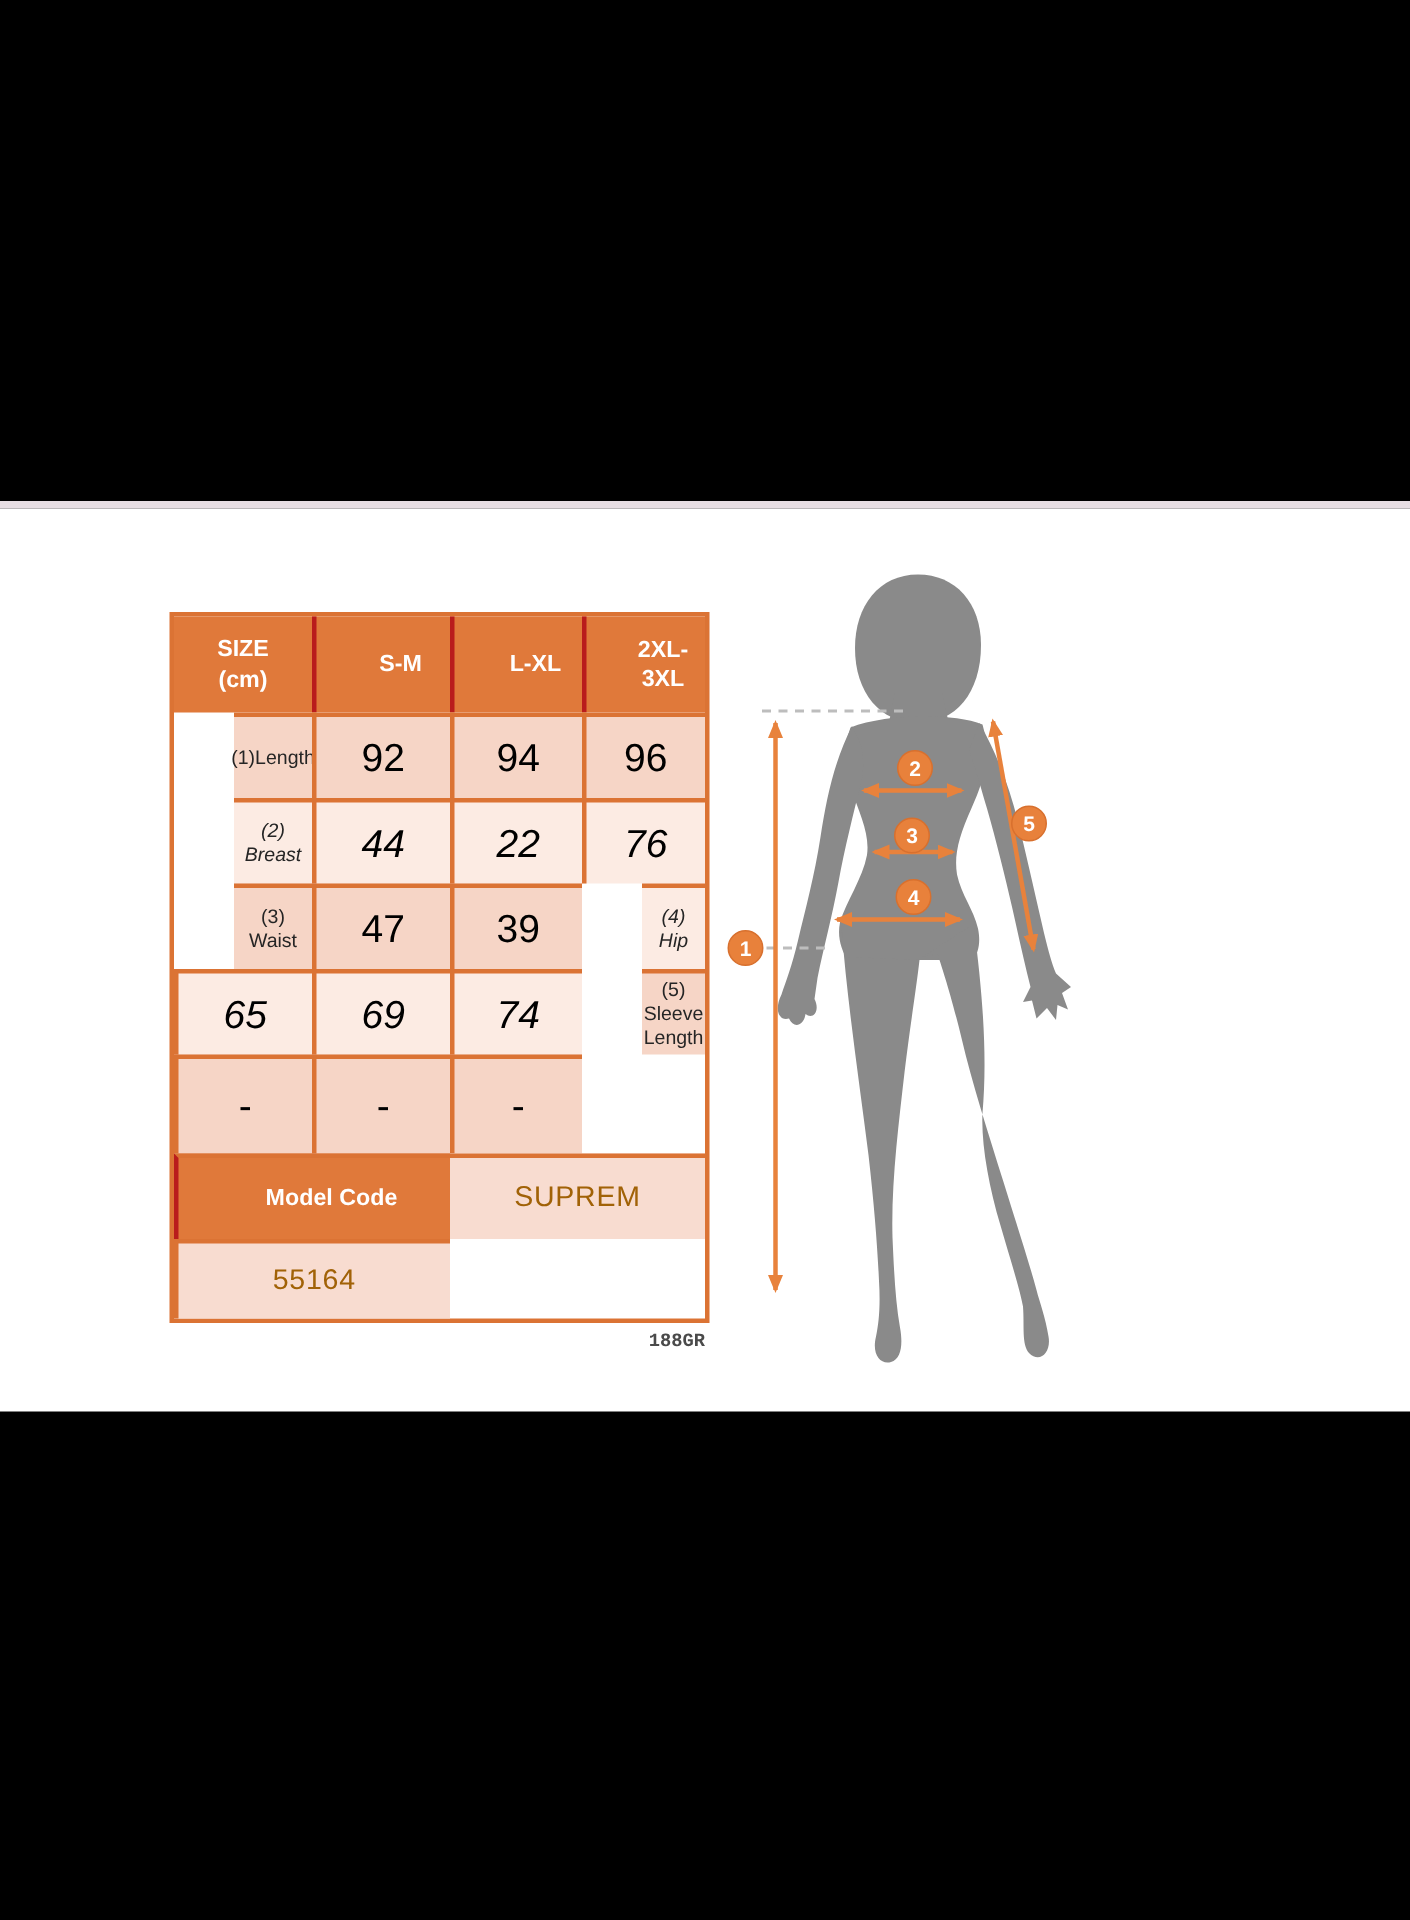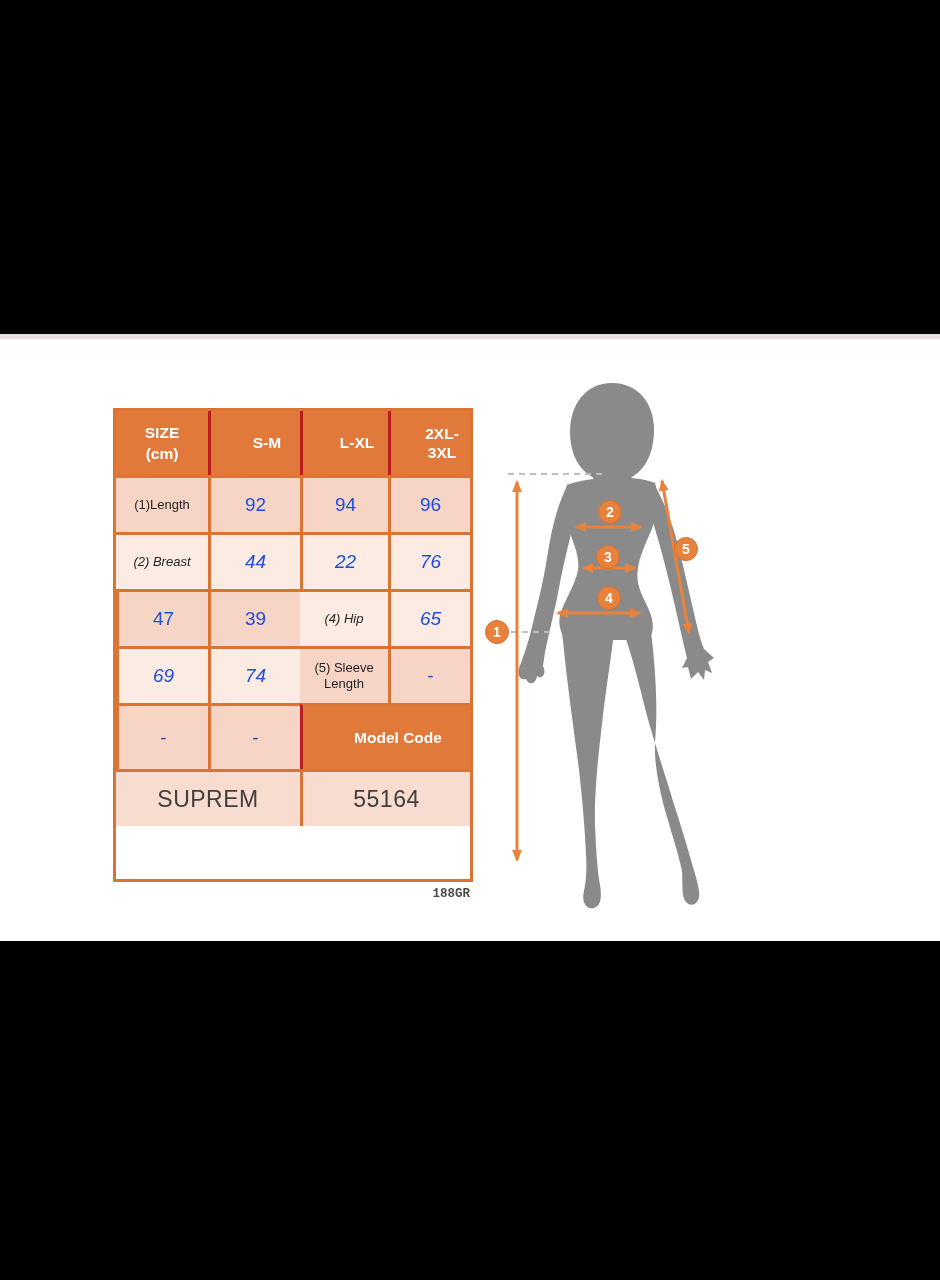--- a/index.html
+++ b/index.html
@@ -23,26 +23,26 @@
   .cell{
     display:flex;align-items:center;justify-content:center;
     text-align:center;box-sizing:border-box;line-height:1.25;
   }
   .cell.hdr{background:#E0793A;color:#FFFFFF;font-weight:bold;font-size:15.5px;}
   .cell.hdr.vline{border-left:3px solid #b91c1c;padding-left:23px;}
   .corner-lines{display:flex;flex-direction:column;gap:1px;}
   .row-dark{background:#F6D5C6;}
   .row-light{background:#FCEBE3;font-style:italic;}
   .row-foot{background:#F8DCD0;}
-  .cell.lbl{font-size:13px;color:#252525;padding:0 6px;}
-  .cell.val{font-size:19px;color:#1d4ed8;}
+  .cell.lbl{font-size:13px;color:#252525;padding:0 6px;margin-left:40px;}
+  .cell.val{font-size:26px;color:#000000;}
   .cell.btop{border-top:3px solid #DB7334;}
   .cell.vorange{border-left:3px solid #DB7334;}
   .cell.span2{grid-column:span 2;}
-  .cell.footval{font-size:23px;color:#404040;letter-spacing:.5px;}
+  .cell.footval{font-size:19px;color:#a16207;letter-spacing:.5px;}
   .weight-note{
     position:absolute;left:113px;top:887px;width:357px;
     text-align:right;font-size:12.5px;font-weight:600;color:#4A4A4A;font-family:Liberation Mono, monospace;
   }
 
   
   .figure-svg{position:absolute;left:485px;top:370px;width:245px;height:545px;}
   .badge{
     position:absolute;width:24px;height:24px;border-radius:50%;
     background:#E8813B;border:1px solid #D8702E;box-sizing:border-box;
@@ -75,20 +75,21 @@
     <div class="cell lbl row-dark btop">(1)Length</div>
     <div class="cell val row-dark btop vorange">92</div>
     <div class="cell val row-dark btop vorange">94</div>
     <div class="cell val row-dark btop vorange">96</div>
 
     <div class="cell lbl row-light btop">(2) Breast</div>
     <div class="cell val row-light btop vorange">44</div>
     <div class="cell val row-light btop vorange">22</div>
     <div class="cell val row-light btop vorange">76</div>
 
+    <div class="cell lbl row-dark btop">(3) Waist</div>
     <div class="cell val row-dark btop vorange">47</div>
     <div class="cell val row-dark btop vorange">39</div>
 
     <div class="cell lbl row-light btop">(4) Hip</div>
     <div class="cell val row-light btop vorange">65</div>
     <div class="cell val row-light btop vorange">69</div>
     <div class="cell val row-light btop vorange">74</div>
 
     <div class="cell lbl row-dark btop">(5) Sleeve Length</div>
     <div class="cell val row-dark btop vorange">-</div>

